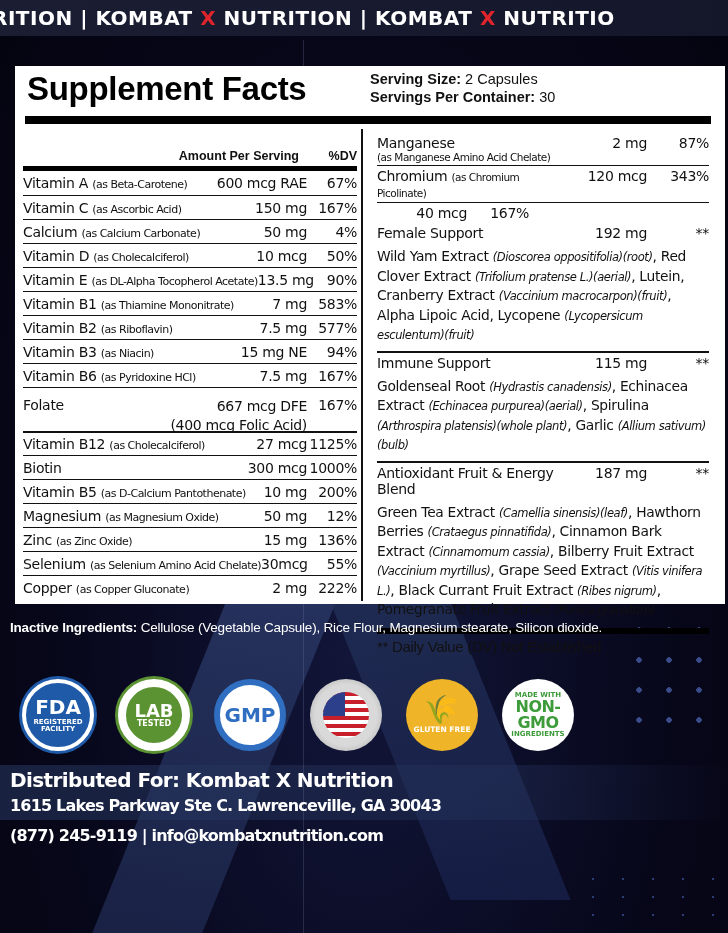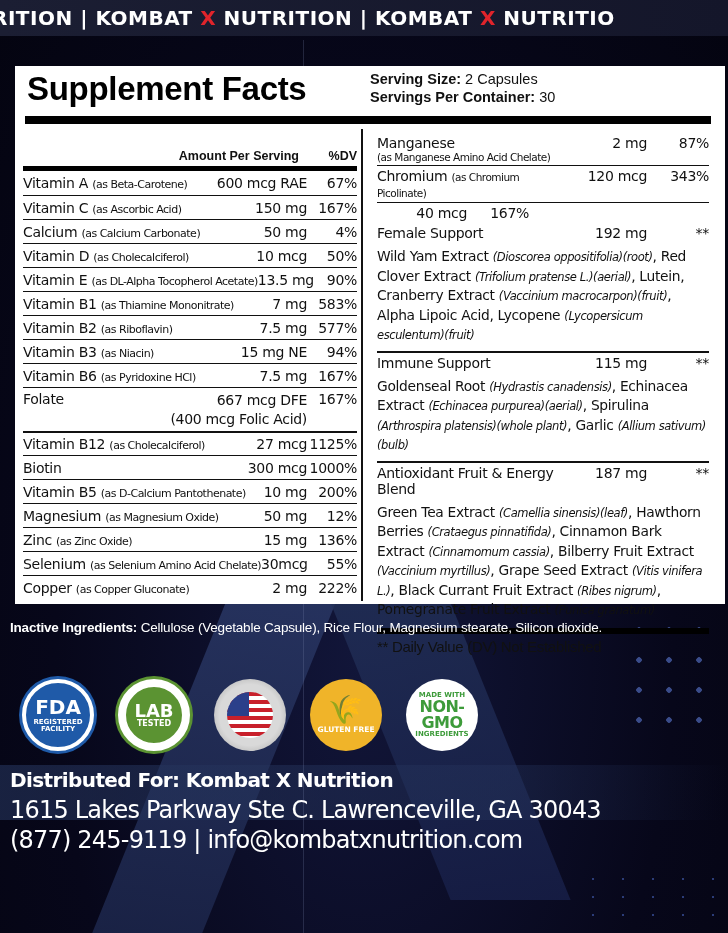--- a/index.html
+++ b/index.html
@@ -68,21 +68,21 @@
   .hdr .d { width: 40px; text-align: right; }
   .row {
     display: flex; align-items: center; font-size: 14px; color: #111;
     border-top: 1.5px solid #111; height: 24px; font-family: "DejaVu Sans", sans-serif;
     letter-spacing: -.3px;
   }
   .row .nm { flex: 1; white-space: nowrap; }
   .row .nm small { font-size: 11px; letter-spacing: -.5px; }
   .row .amt { text-align: right; white-space: nowrap; }
   .row .dv { width: 50px; text-align: right; }
-  .row.tall { height: 44px; align-items: flex-start; padding-top: 3px; }
+  .row.tall { height: 44px; align-items: flex-start; padding-top: 9px; }
   .row.tall .amt { line-height: 19px; }
   .row.thick { border-top-width: 2.5px; }
 
   .divider { position: absolute; left: 346px; top: 63px; width: 2px; height: 472px; background: #111; }
 
   .right-col { position: absolute; left: 362px; top: 67px; width: 332px; font-family: "DejaVu Sans", sans-serif; letter-spacing: -.3px; color:#111;}
   .rrow { display:flex; align-items:flex-start; font-size: 14px; border-top: 1.5px solid #111; padding: 2px 0; }
   .rrow:first-child { border-top: none; }
   .rrow .nm { flex: 1; }
   .rrow .nm small { font-size: 10.5px; display:block; letter-spacing:-.5px; }
@@ -117,21 +117,21 @@
   .usa .flag::after { content:""; position:absolute; left:0; top:0; width: 22px; height: 24px; background:#2b3f8a; }
   .gluten .circle { background: #f0b429; }
   .gluten .wheat { font-size: 28px; color:#fff; }
   .gluten .sm { font-size: 7.5px; margin-top: 2px; }
   .nongmo .circle { background: #fff; color: #3d9b3a; }
   .nongmo .big { font-size: 16px; letter-spacing: -.5px; }
   .nongmo .sm { font-size: 7px; }
 
   .dist { position: absolute; left: 10px; top: 768px; color: #fff; font-family: "DejaVu Sans", sans-serif; }
   .dist .title2 { font-weight: bold; font-size: 20px; letter-spacing: -.6px; height: 28px; }
-  .dist .line { font-size: 24px; letter-spacing: -.8px; height: 30px; font-weight: normal; }
+  .dist .line { font-size: 16px; letter-spacing: -.8px; height: 30px; font-weight: bold; }
 </style>
 </head>
 <body>
 
 <div class="bg">
   <div class="slash1"></div>
   <div class="slash2"></div>
   <div class="band"></div>
   <div class="vline"></div>
   <div class="dots"></div>
@@ -302,20 +302,25 @@
         <div class="big">FDA</div>
         <div class="sm">REGISTERED FACILITY</div>
       </div>
   </div>
   <div class="badge lab">
     <div class="circle">
         <div class="big">LAB</div>
         <div class="sm">TESTED</div>
       </div>
   </div>
+  <div class="badge gmp">
+    <div class="circle">
+        <div class="big">GMP</div>
+      </div>
+  </div>
   <div class="badge usa">
     <div class="circle">
         <div class="flag"></div>
       </div>
   </div>
   <div class="badge gluten">
     <div class="circle">
         <div class="wheat">🌾</div>
         <div class="sm">GLUTEN FREE</div>
       </div>

